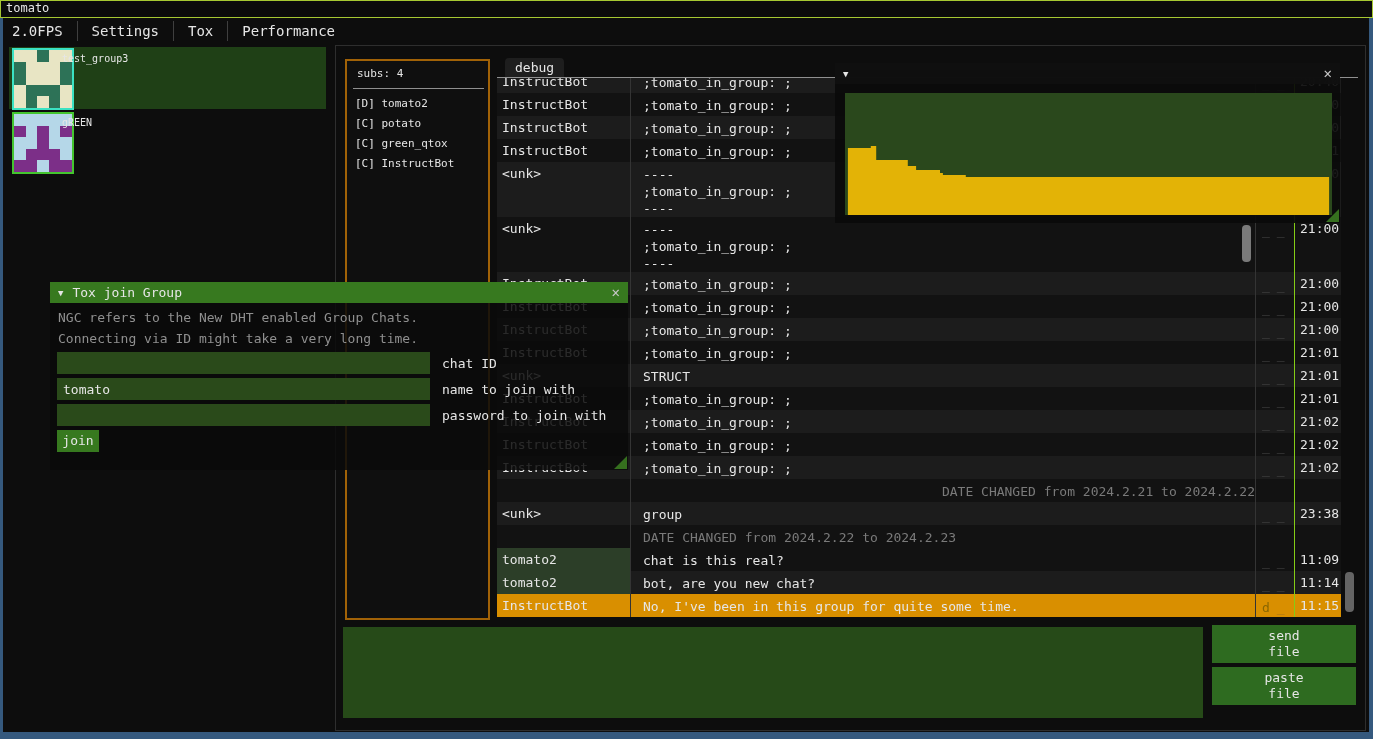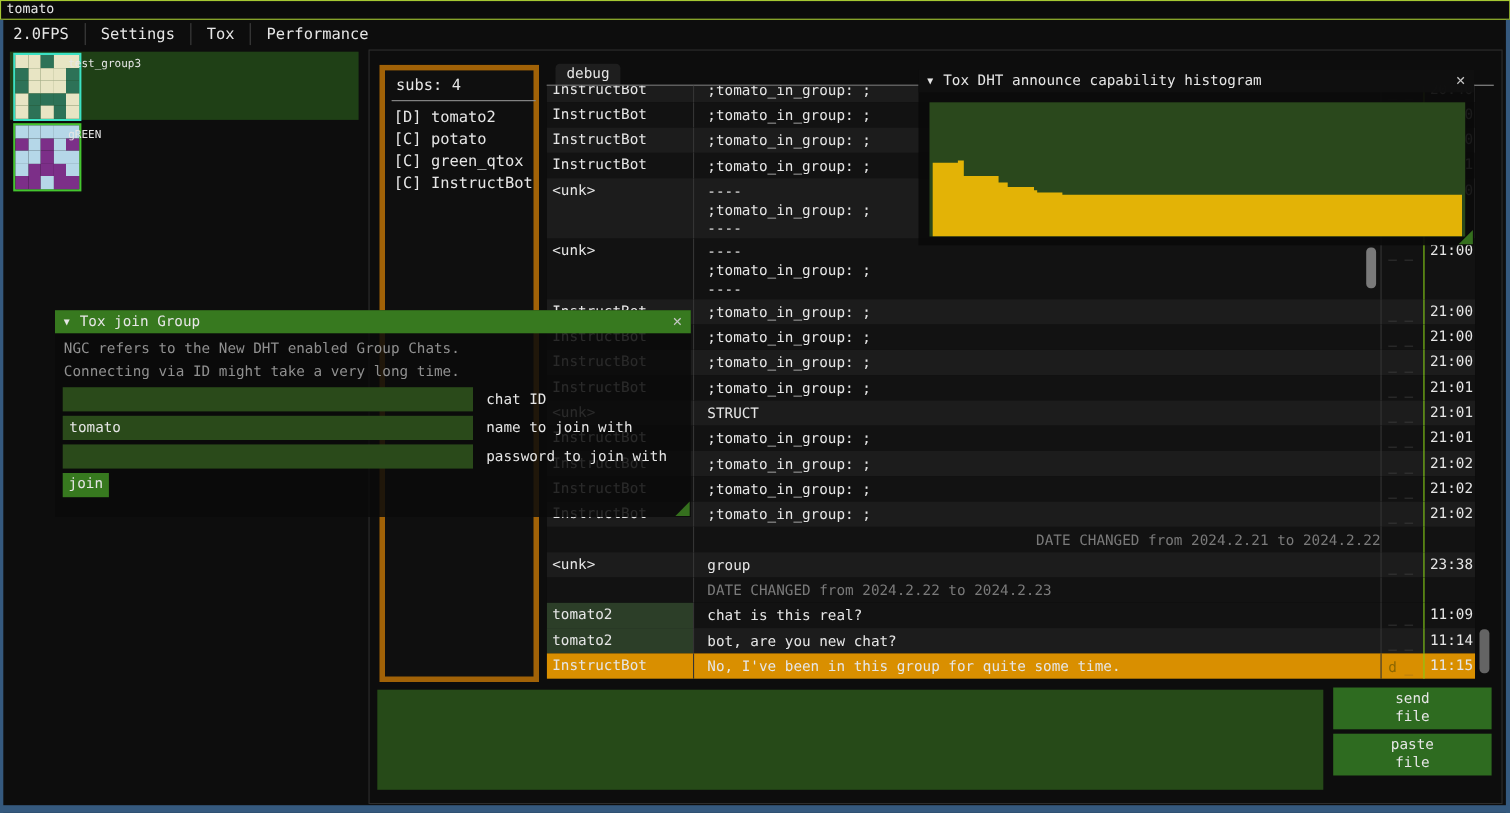--- a/index.html
+++ b/index.html
@@ -19,22 +19,22 @@
   
   .group-row{position:absolute;left:9px;width:317px;height:62px;z-index:5;}
   .group-row.sel{background:#1f4016;}
   .avatar{position:absolute;left:3px;top:1px;width:58px;height:58px;display:grid;
           grid-template-columns:repeat(5,1fr);grid-template-rows:repeat(5,1fr);}
   .group-label{position:absolute;left:53px;top:6px;font-size:10px;}
   
   .main-window{position:absolute;left:335px;top:45px;width:1031px;height:686px;
                border:1px solid #2e2e2e;box-sizing:border-box;background:#0d0d0d;z-index:2;}
   
-  .subs-panel{position:absolute;left:345px;top:59px;width:145px;height:561px;border:5px solid #a16207;
-              box-sizing:border-box;background:#0f0f0f;z-index:4;font-size:14px;}
+  .subs-panel{position:absolute;left:345px;top:59px;width:145px;height:561px;border:2px solid #a16207;
+              box-sizing:border-box;background:#0f0f0f;z-index:4;font-size:11px;}
   .subs-title{position:absolute;left:10px;top:6px;}
   .subs-sep{position:absolute;left:6px;top:27px;width:131px;height:1px;background:#8f8f8f;}
   .subs-list{position:absolute;left:8px;top:33px;line-height:20px;white-space:pre;}
   
   .chat-tab{position:absolute;left:505px;top:58px;height:19px;padding:2px 10px;background:#1e1e1e;
             font-size:13px;box-sizing:border-box;border-radius:4px 4px 0 0;z-index:4;}
   .tab-underline{position:absolute;left:497px;top:77px;width:861px;height:1px;background:#8f8f8f;z-index:4;}
   .chat-rows{position:absolute;left:497px;top:78px;width:844px;height:540px;overflow:hidden;z-index:4;font-size:13px;}
   .crow{position:relative;width:844px;}
   .crow.v-light{background:#1c1c1c;}
@@ -314,21 +314,20 @@
     <span>file</span>
   </div>
   <div class="file-btn paste-btn">
     <span>paste</span>
     <span>file</span>
   </div>
 
   <div class="float-win hist-win">
     <div class="win-title">
       <span class="collapse-arrow">▼</span>
-      <span>Tox DHT announce capability histogram</span>
     </div>
     <span class="win-close">✕</span>
     <div class="hist-plot">
       <svg viewBox="0 0 487 122" preserveAspectRatio="none">
         <polygon id="hist-poly" fill="#e3b306" points="2.9,122 2.9,55.0 25.8,55.0 25.8,52.9 31.2,52.9 31.2,67.0 62.8,67.0 62.8,73.0 71.1,73.0 71.1,77.0 95.0,77.0 95.0,80.0 97.9,80.0 97.9,82.0 120.8,82.0 120.8,84.1 484.1,84.1 484.1,122"></polygon>
       </svg>
     </div>
     <div class="grip"></div>
   </div>
 

